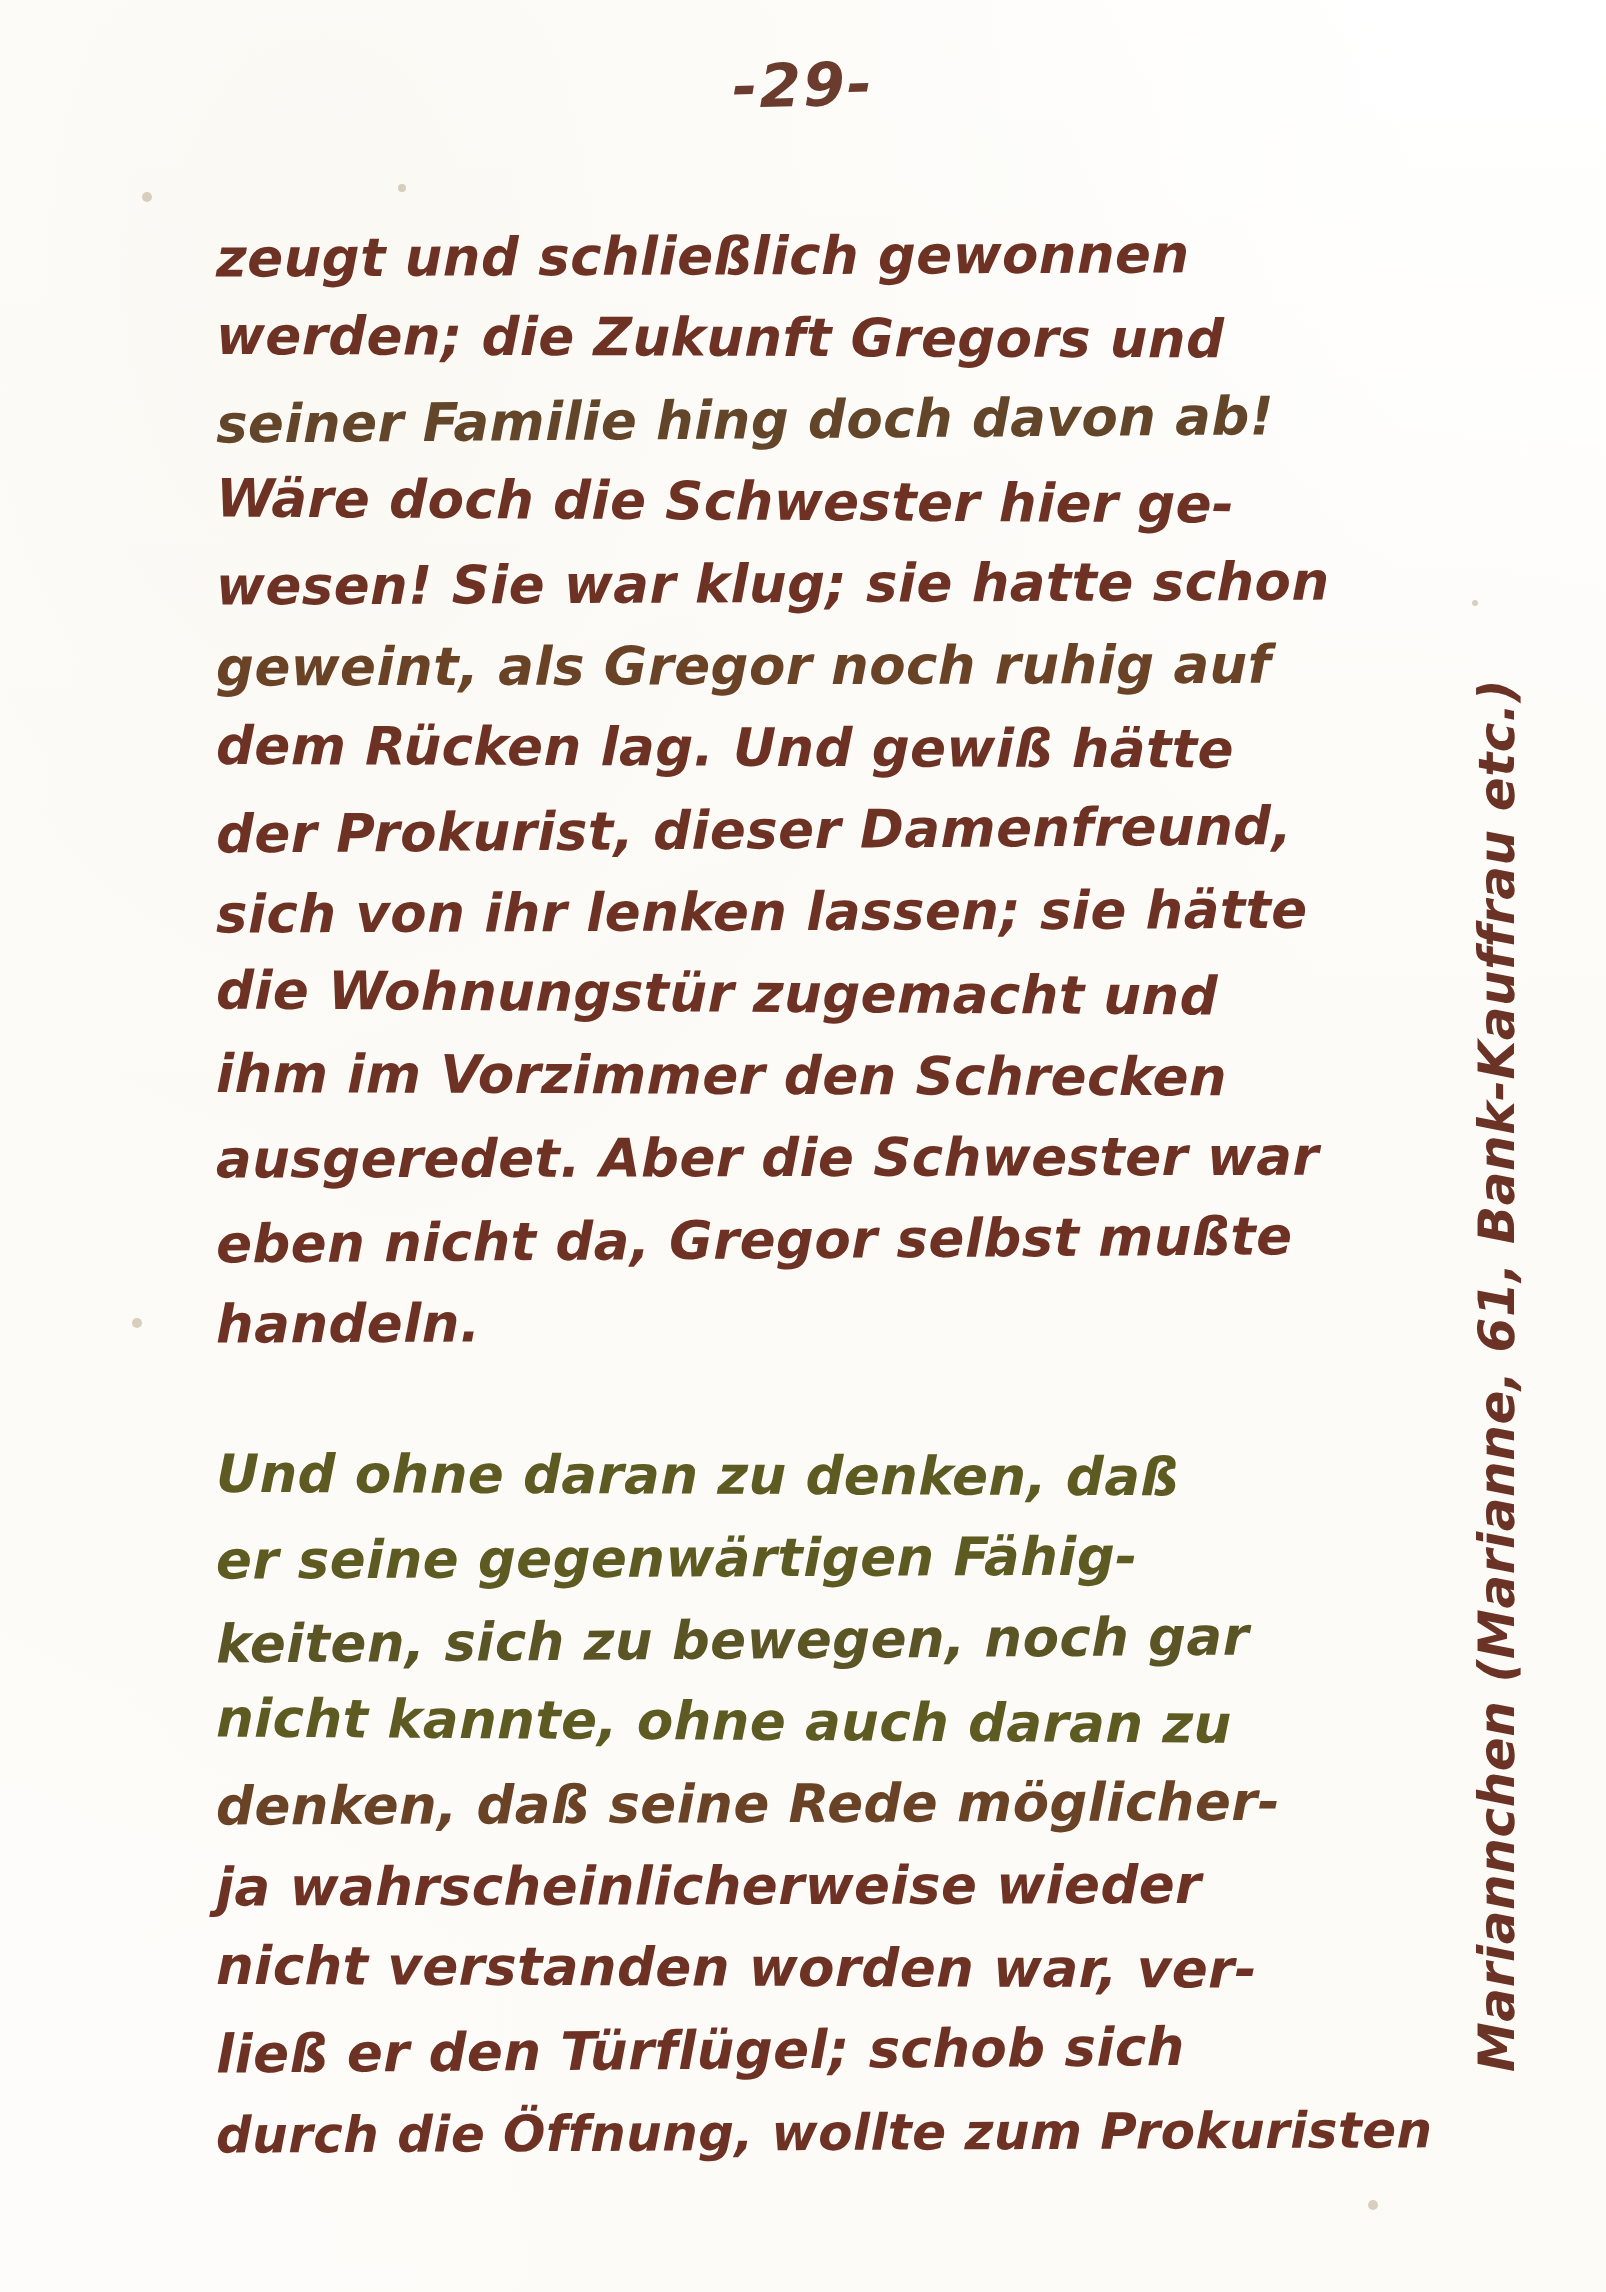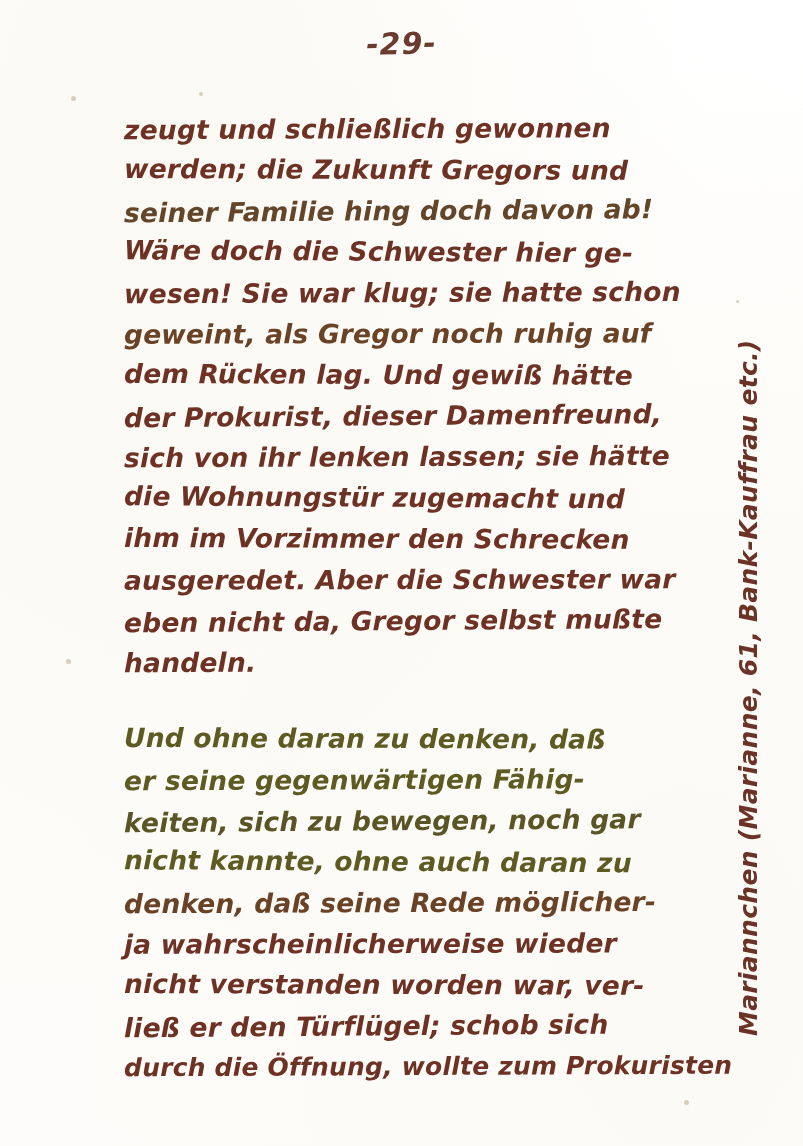--- a/index.html
+++ b/index.html
@@ -47,21 +47,21 @@
     font-style: italic;
     letter-spacing: 1px;
     color: #6b3b2e;
     transform: rotate(-1.2deg);
   }
 
   
   #handwriting-body {
     position: absolute;
     top: 108px;
-    left: 124px;
+    left: 108px;
     width: 585px;
   }
 
   .hw-line {
     font-family: "DejaVu Sans", sans-serif;
     font-size: 26.5px;
     font-style: italic;
     font-weight: 600;
     line-height: 41px;
     white-space: pre;

